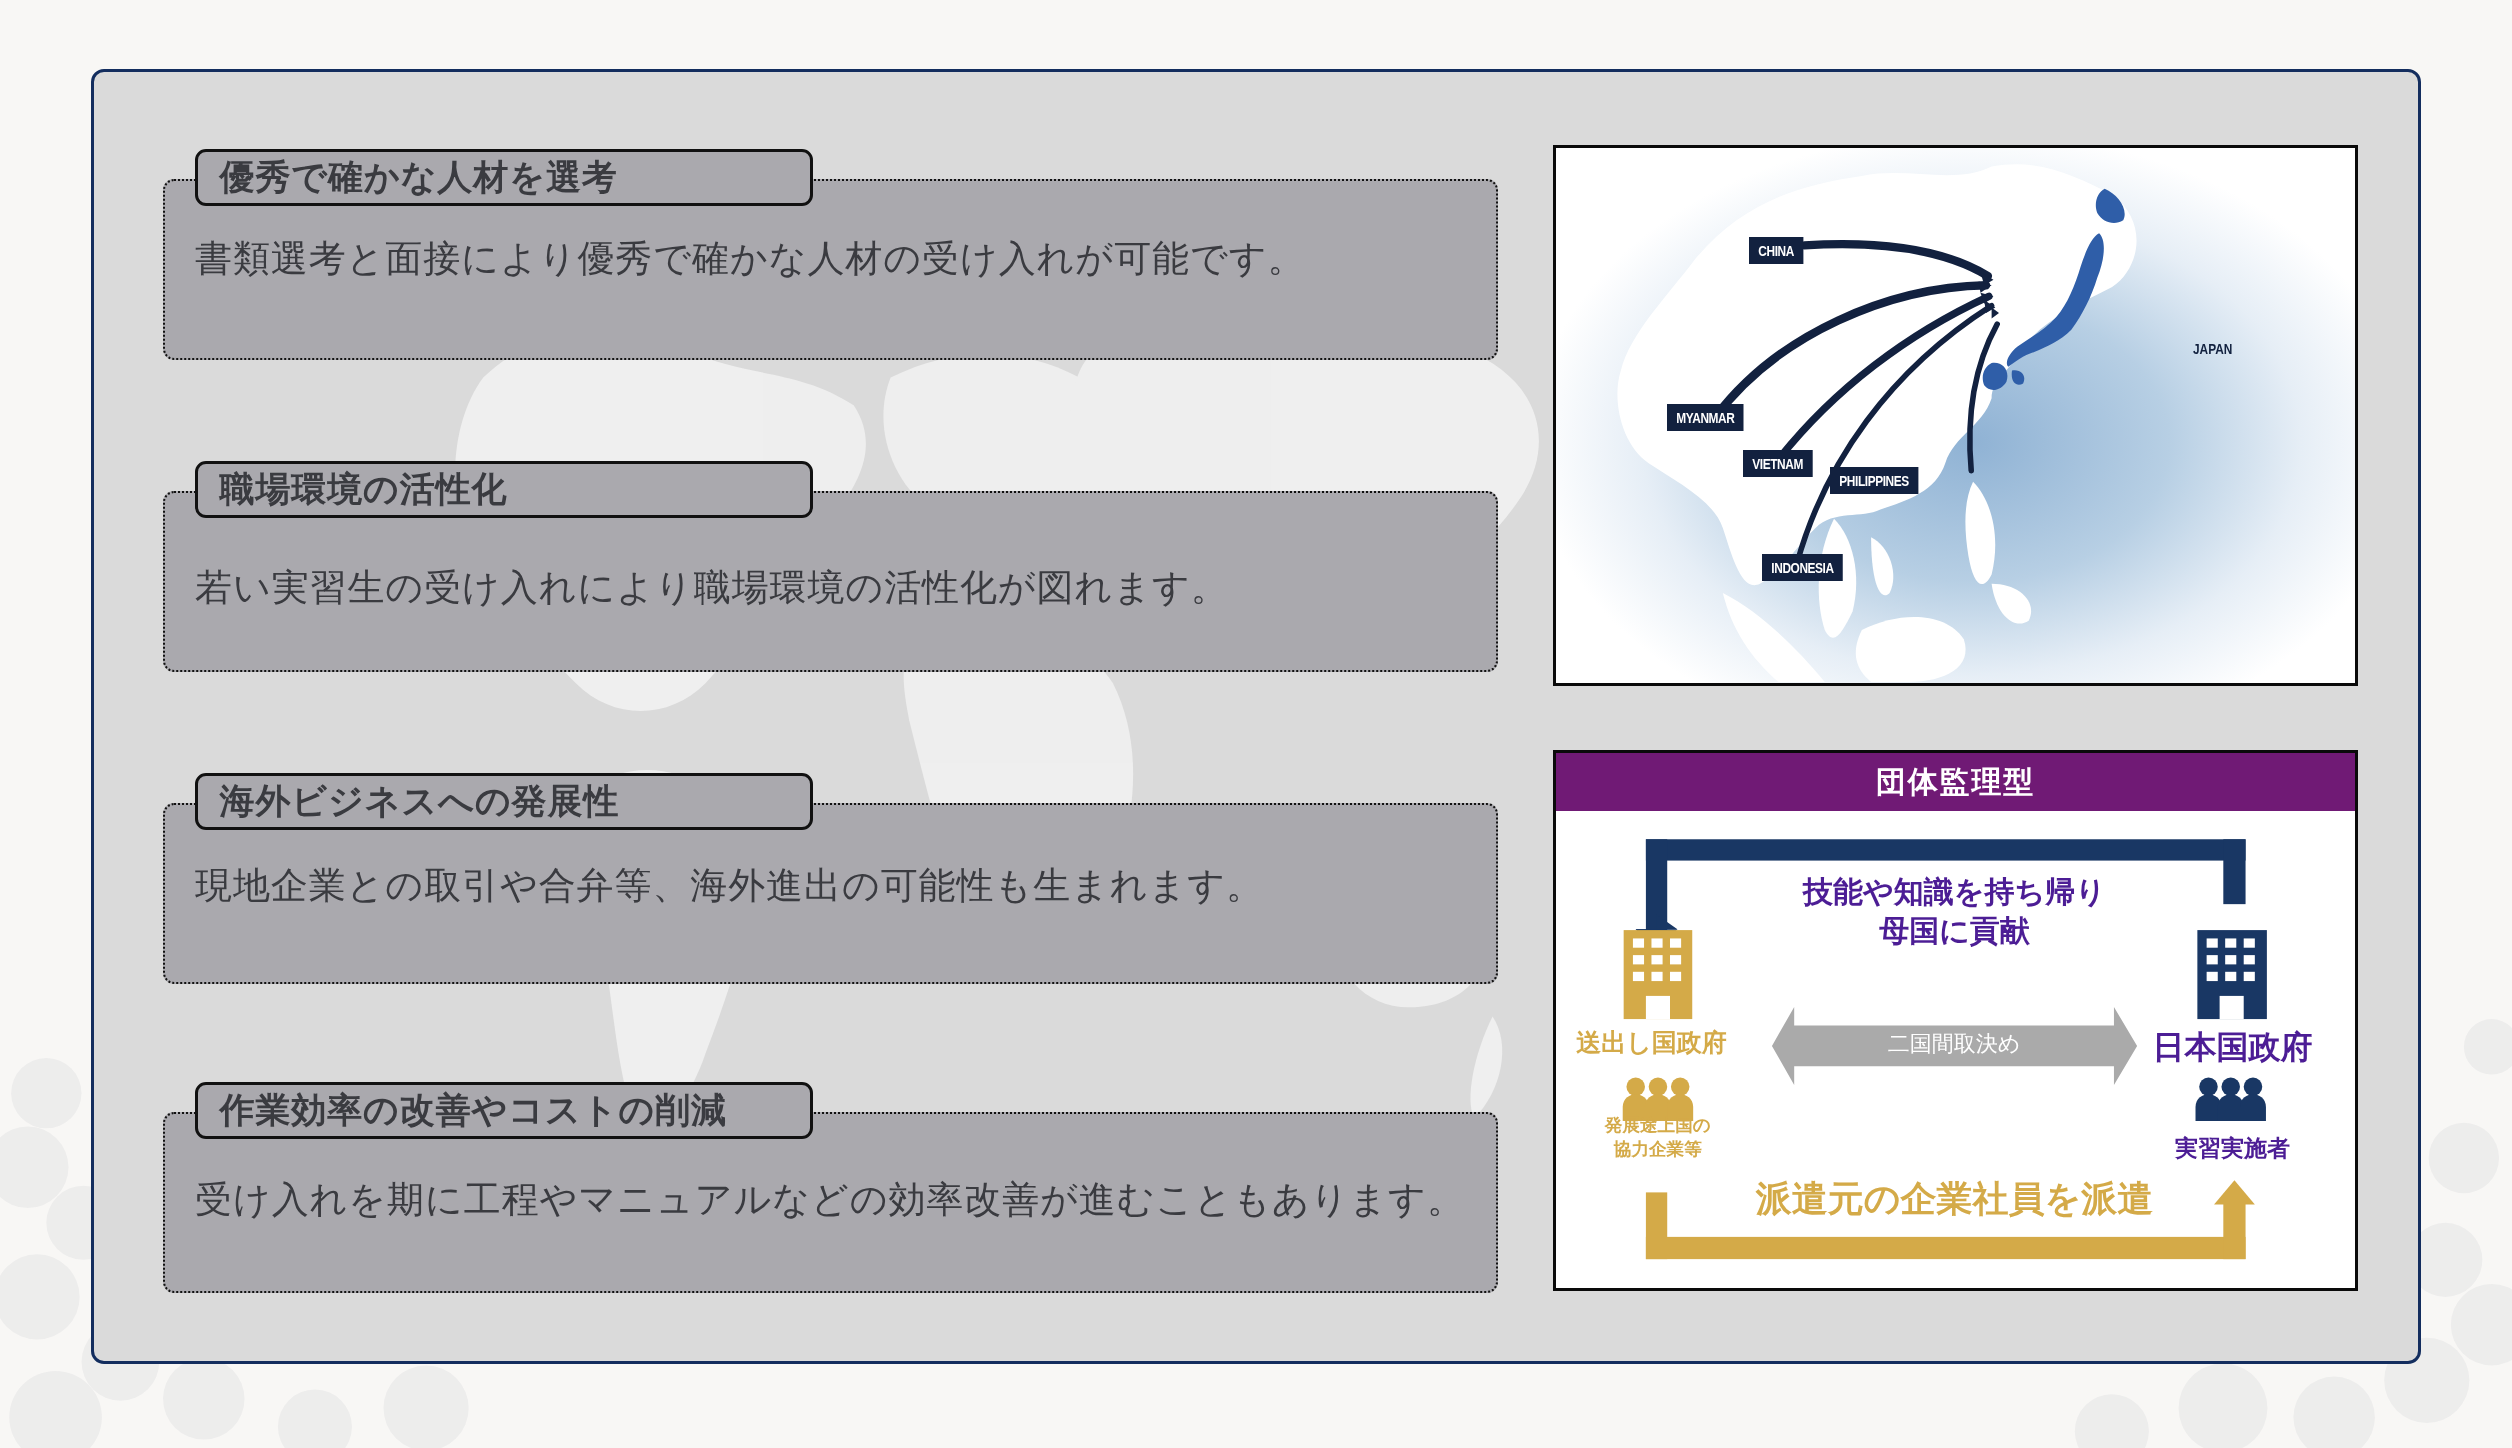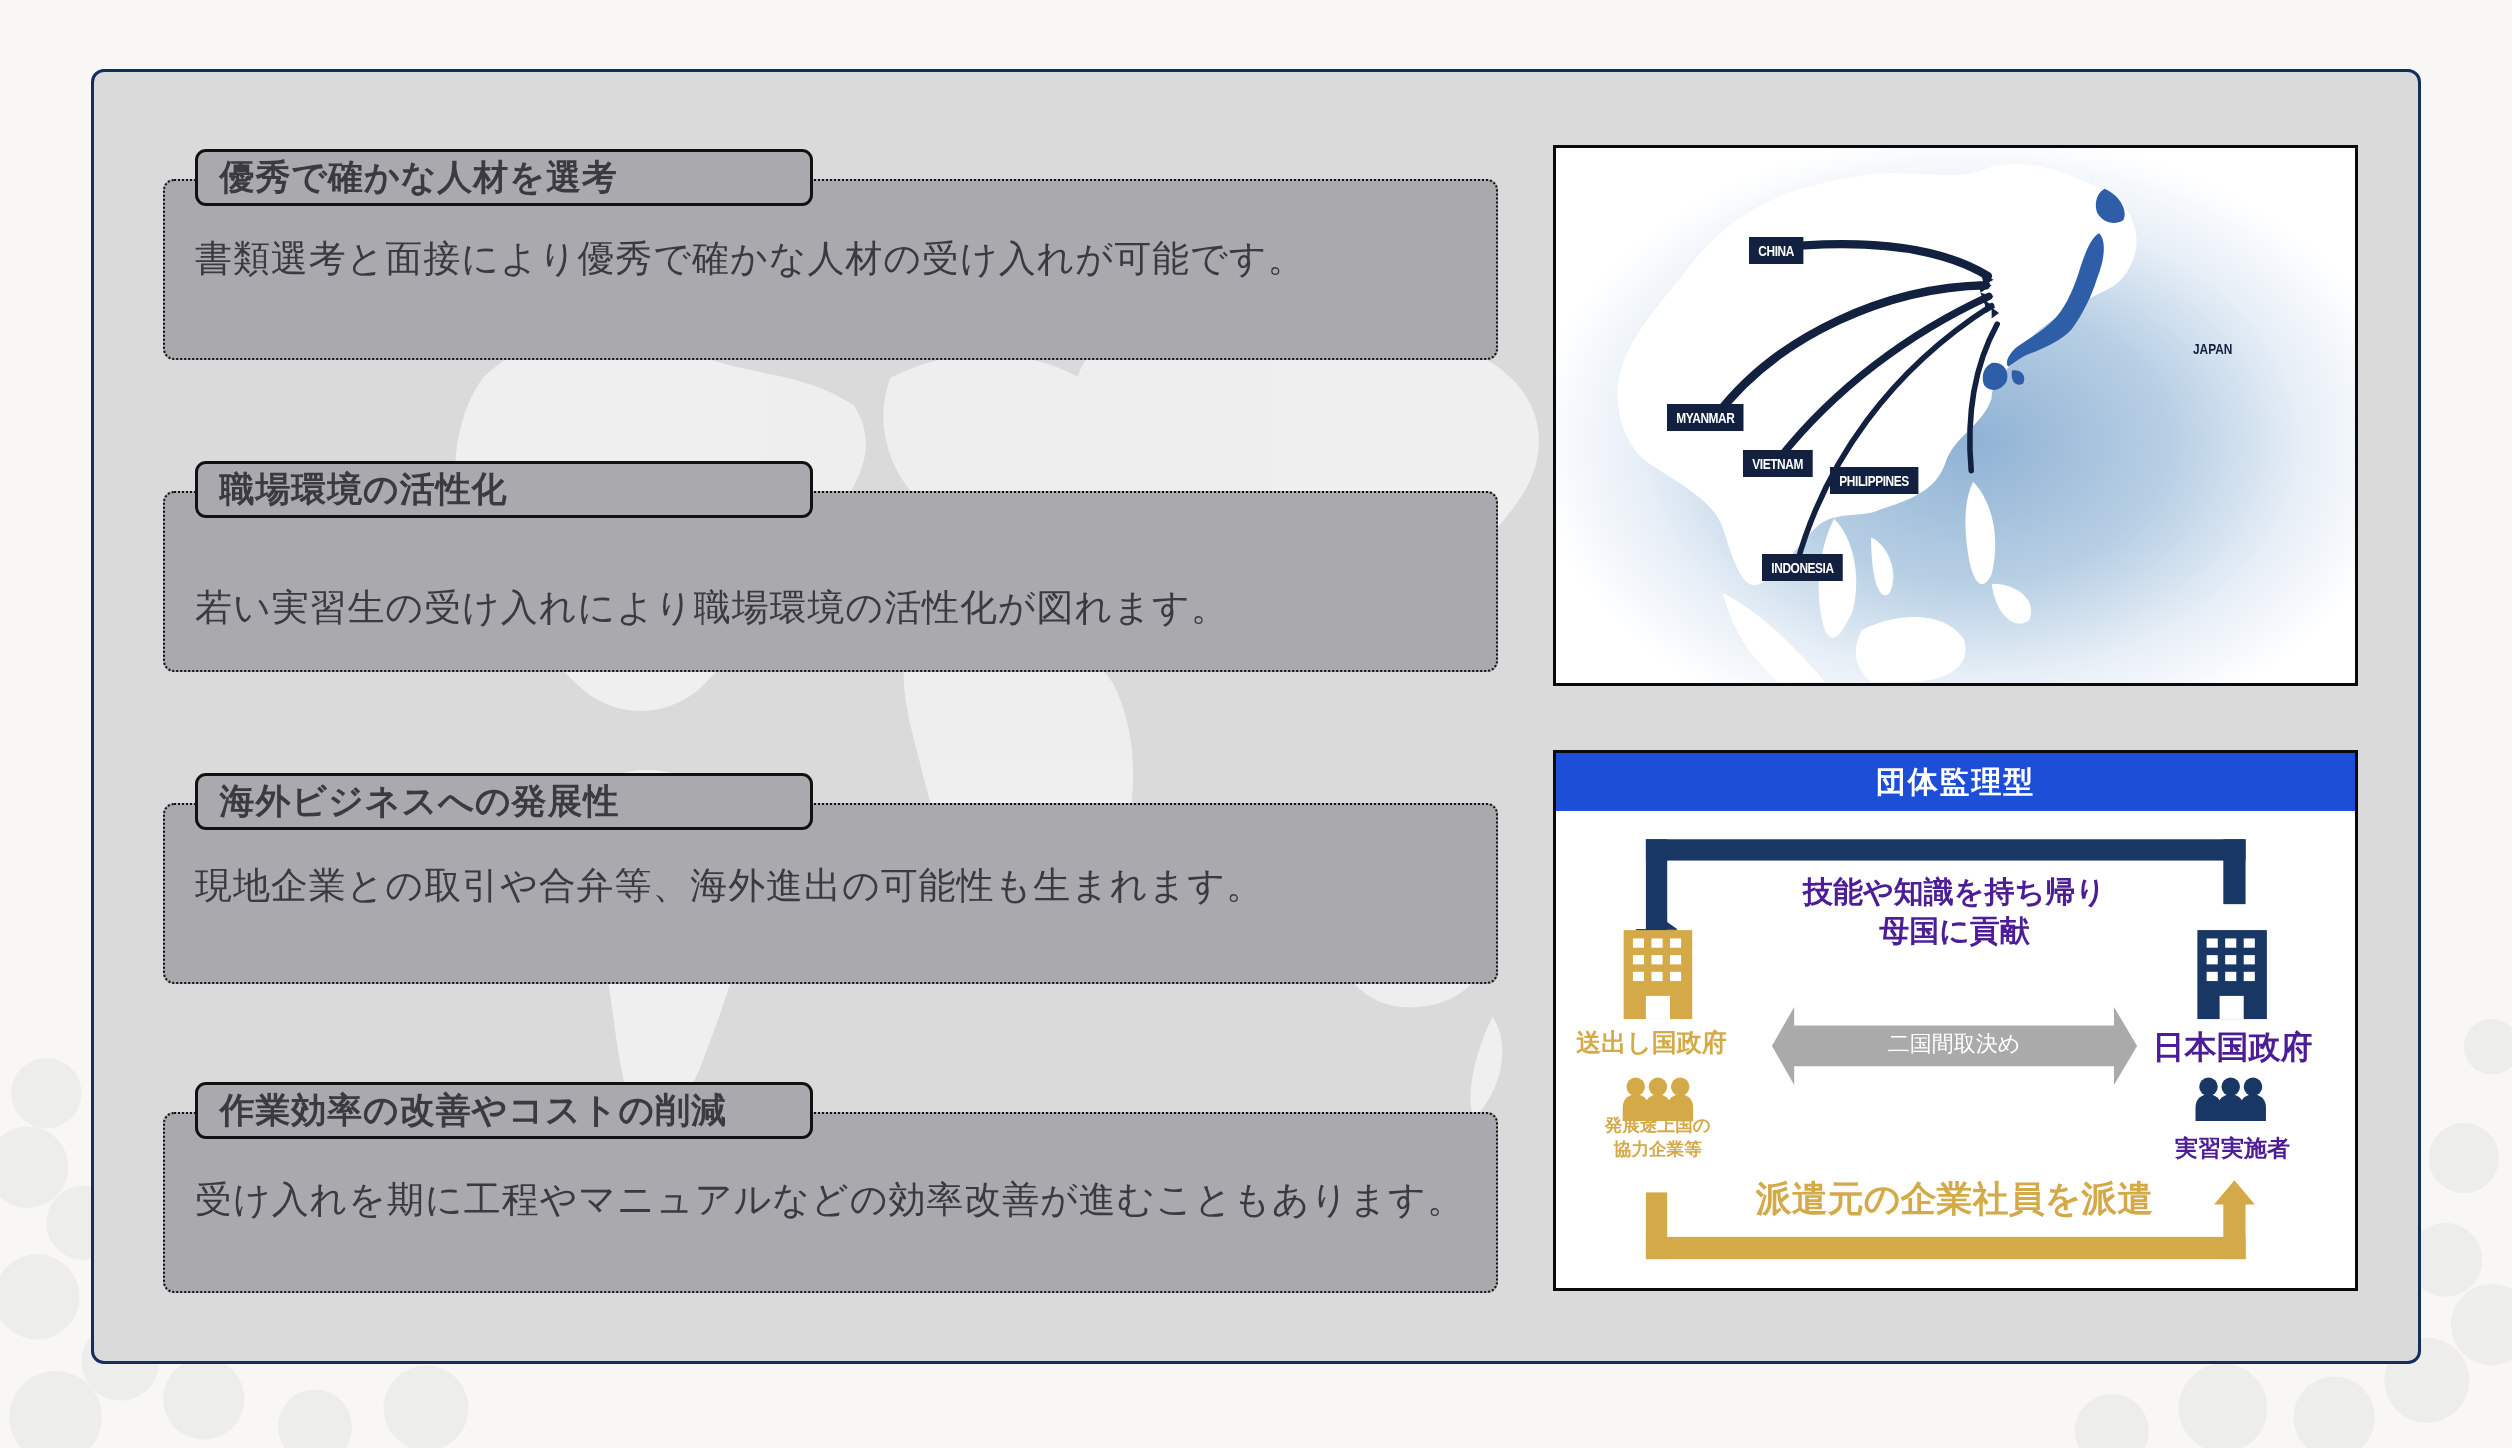--- a/index.html
+++ b/index.html
@@ -52,21 +52,21 @@
     font-family: "Liberation Sans", sans-serif; font-weight: bold; font-size: 14px;
     transform: scaleX(0.85); transform-origin: left center;
   }
 
   .diagram {
     position: absolute; left: 1553px; top: 750px; width: 805px; height: 541px;
     border: 3.7px solid #0a0a0a; box-sizing: border-box; background: #ffffff; overflow: hidden;
   }
   .diagram .header {
     position: absolute; left: 0; top: 0; width: 100%; height: 58px;
-    background: #1d4ed8; color: #fff; font-size: 30px; font-weight: bold;
+    background: #701a75; color: #fff; font-size: 30px; font-weight: bold;
     display: flex; align-items: center; justify-content: center; letter-spacing: 1.9px;
   }
   .diagram svg { position: absolute; left: 0; top: 0; }
   .dtext { position: absolute; text-align: center; font-weight: bold; white-space: nowrap; }
   .navy { color: #4c1d95; }
   .gold { color: #d4aa48; }
 </style>
 </head>
 <body>
 
@@ -108,21 +108,21 @@
 
   <div class="card" style="top:77px;">
     <div class="box"></div>
     <div class="tab">優秀で確かな人材を選考</div>
     <div class="desc" style="top:85px;">書類選考と面接により優秀で確かな人材の受け入れが可能です。</div>
   </div>
 
   <div class="card" style="top:389px;">
     <div class="box"></div>
     <div class="tab">職場環境の活性化</div>
-    <div class="desc" style="top:102px;margin-top:20px;">若い実習生の受け入れにより職場環境の活性化が図れます。</div>
+    <div class="desc" style="top:102px;">若い実習生の受け入れにより職場環境の活性化が図れます。</div>
   </div>
 
   <div class="card" style="top:1010px;">
     <div class="box"></div>
     <div class="tab">作業効率の改善やコストの削減</div>
     <div class="desc" style="top:93px;">受け入れを期に工程やマニュアルなどの効率改善が進むこともあります。</div>
   </div>
 
   <div class="card" style="top:701px;">
     <div class="box"></div>

